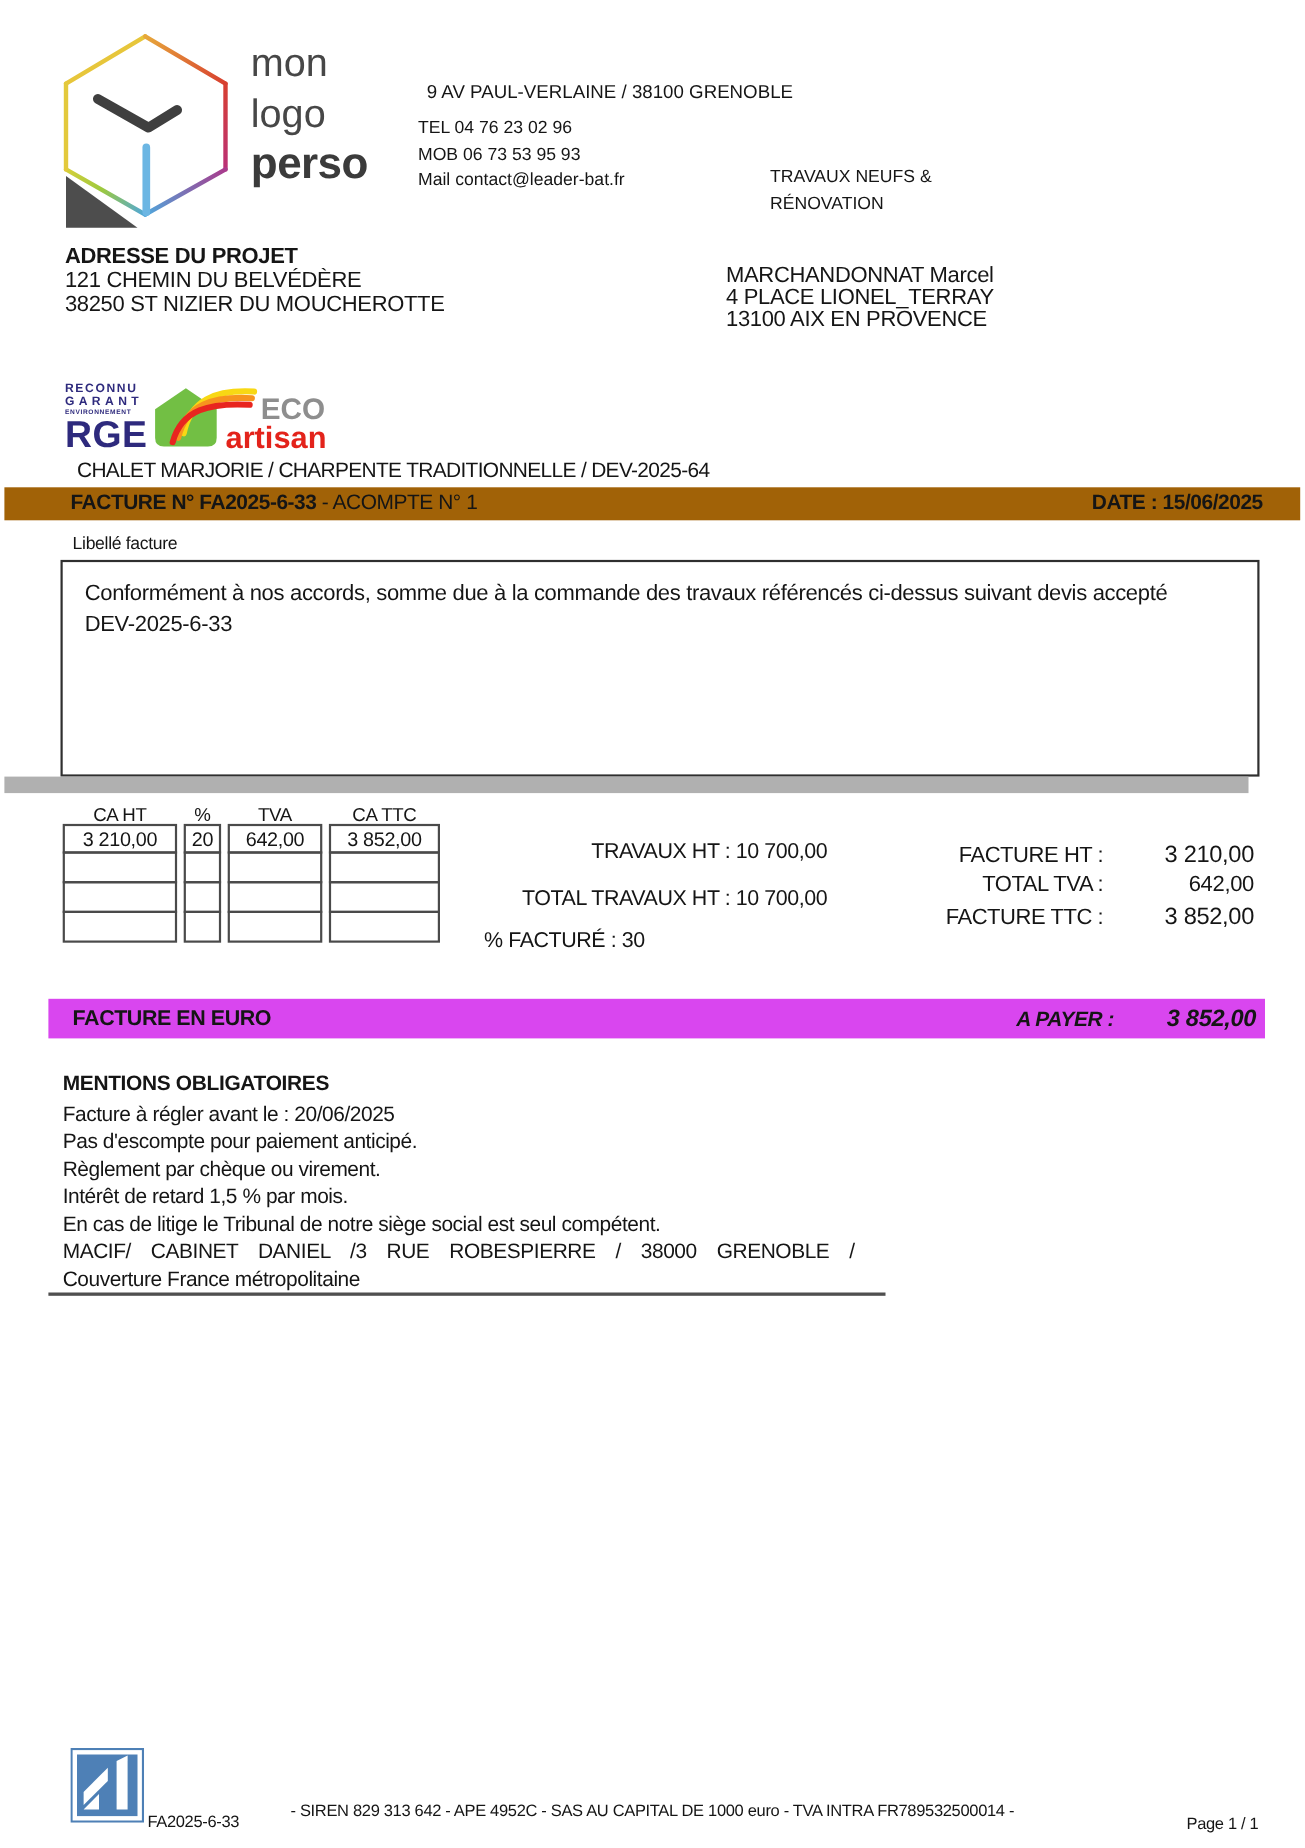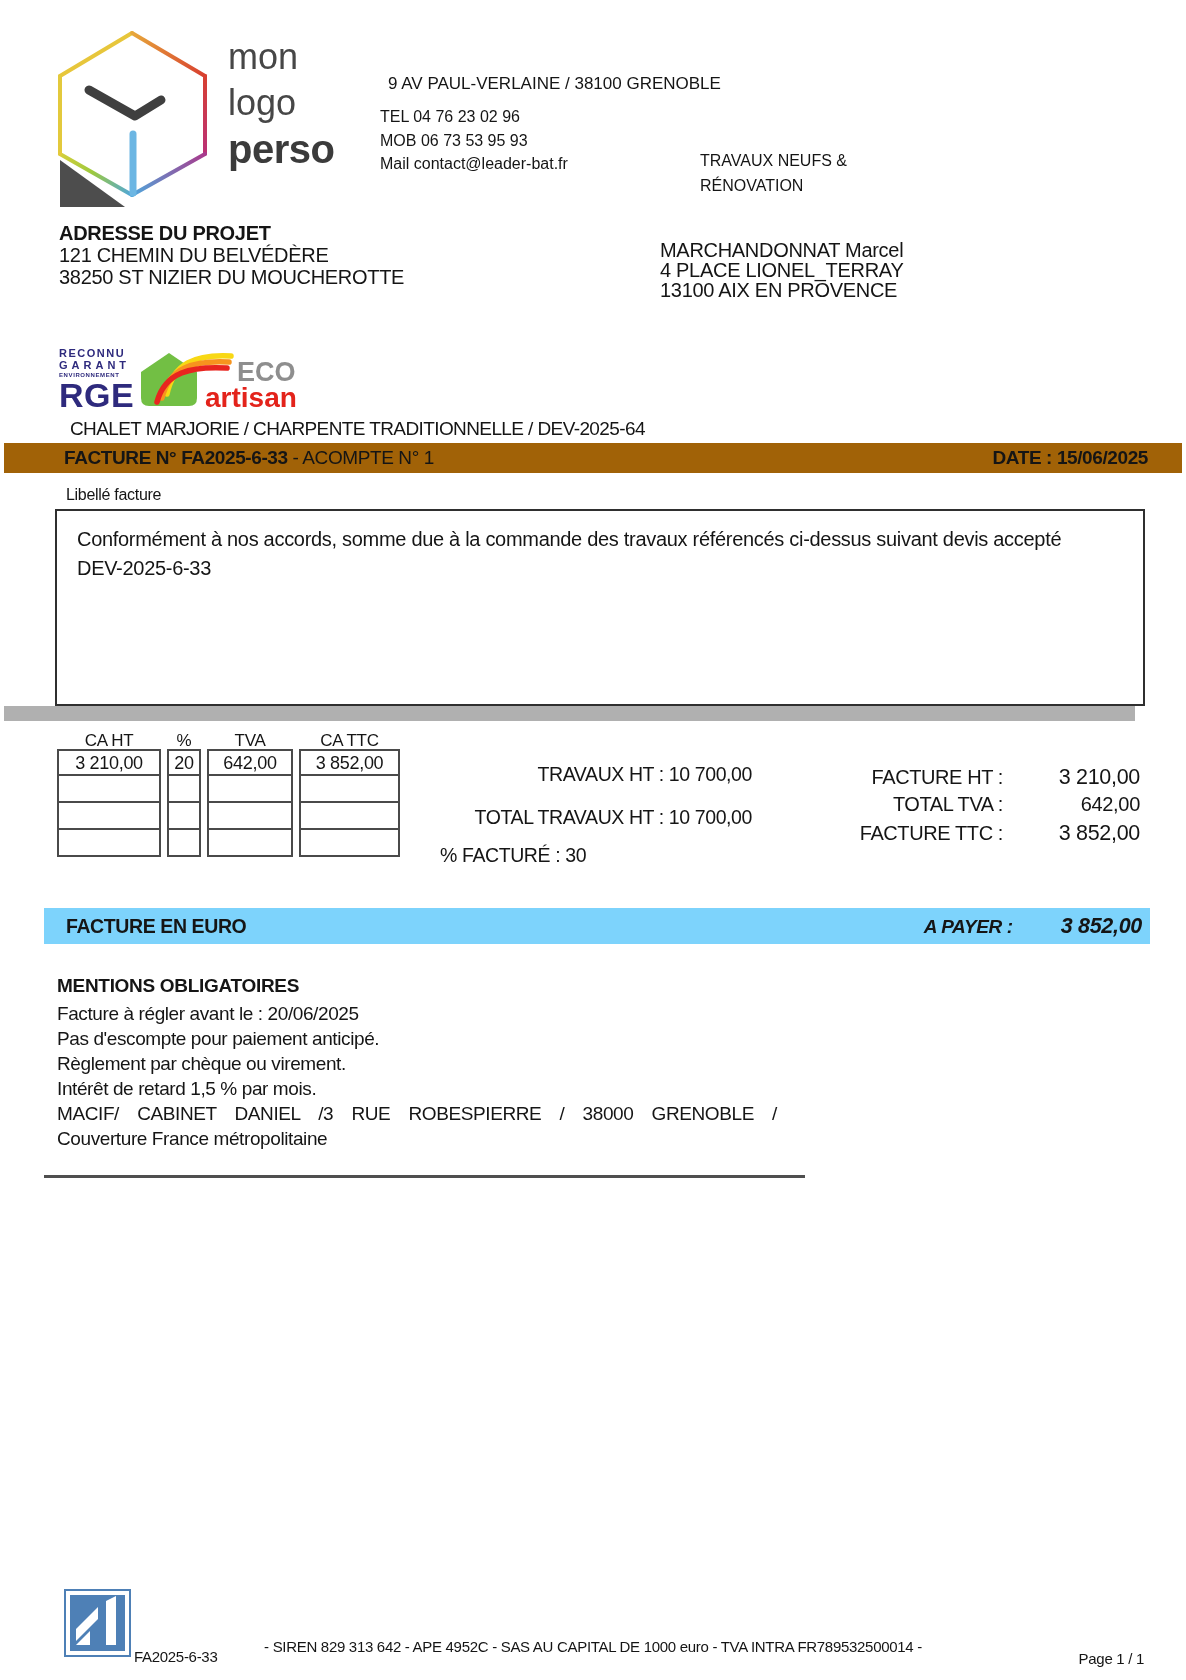--- a/index.html
+++ b/index.html
@@ -61,21 +61,21 @@
   #sum-total-travaux { position:absolute; left:440px; top:806px; width:312px; text-align:right; font-size:19.5px; letter-spacing:-0.4px; }
   #sum-pct { position:absolute; left:440px; top:844px; width:240px; font-size:19.5px; letter-spacing:-0.4px; }
 
   #totals { position:absolute; left:443px; top:765px; width:697px; }
   .tot-row { display:flex; align-items:baseline; height:28px; }
   .tot-label { width:560px; text-align:right; font-size:20px; letter-spacing:-0.4px; }
   .tot-value { width:137px; text-align:right; font-size:20px; letter-spacing:-0.3px; }
   .tot-bold { font-weight:normal; }
   .tot-big { font-size:21.5px; }
 
-  #euro-bar { position:absolute; left:44px; top:908px; width:1106px; height:36px; background:#7dd3fc;
+  #euro-bar { position:absolute; left:44px; top:908px; width:1106px; height:36px; background:#d946ef;
     display:flex; align-items:center; justify-content:space-between; }
   #euro-bar .label { padding-left:22px; font-size:19.5px; font-weight:bold; letter-spacing:-0.4px; }
   #euro-bar .pay { display:flex; align-items:baseline; padding-right:8px; font-style:italic; font-weight:bold; }
   #euro-bar .pay .plabel { font-size:19px; letter-spacing:-0.4px; }
   #euro-bar .pay .amount { font-size:21.5px; margin-left:48px; letter-spacing:-0.3px; }
 
   #mentions { position:absolute; left:57px; top:973px; font-size:19px; line-height:25px; letter-spacing:-0.4px; }
   #mentions .title { font-weight:bold; font-size:19px; margin-bottom:3px; letter-spacing:-0.3px; }
   #mentions .justified { width:720px; text-align:justify; text-align-last:justify; }
   #mentions-rule { position:absolute; left:44px; top:1175px; width:761px; height:3px; background:#4f4f4f; }
@@ -252,20 +252,21 @@
       <span class="amount">3 852,00</span>
     </div>
   </div>
 
   <div id="mentions">
     <div class="title">MENTIONS OBLIGATOIRES</div>
     <div>Facture à régler avant le : 20/06/2025</div>
     <div>Pas d'escompte pour paiement anticipé.</div>
     <div>Règlement par chèque ou virement.</div>
     <div>Intérêt de retard 1,5 % par mois.</div>
+    <div>En cas de litige le Tribunal de notre siège social est seul compétent.</div>
     <div class="justified">MACIF/ CABINET DANIEL /3 RUE ROBESPIERRE / 38000 GRENOBLE /</div>
     <div>Couverture France métropolitaine</div>
   </div>
   <div id="mentions-rule"></div>
 
   <svg id="footer-logo-svg" width="67" height="68" viewBox="0 0 67 68">
     <rect x="1" y="1" width="65" height="66" fill="#ffffff" stroke="#4e80b6" stroke-width="2"></rect>
     <rect x="6" y="6" width="55" height="56" fill="#4e80b6"></rect>
     <polygon points="42,12 52,7 52,56 42,56" fill="#ffffff"></polygon>
     <polygon points="12,40 34,18 34,30 12,52" fill="#ffffff"></polygon>

